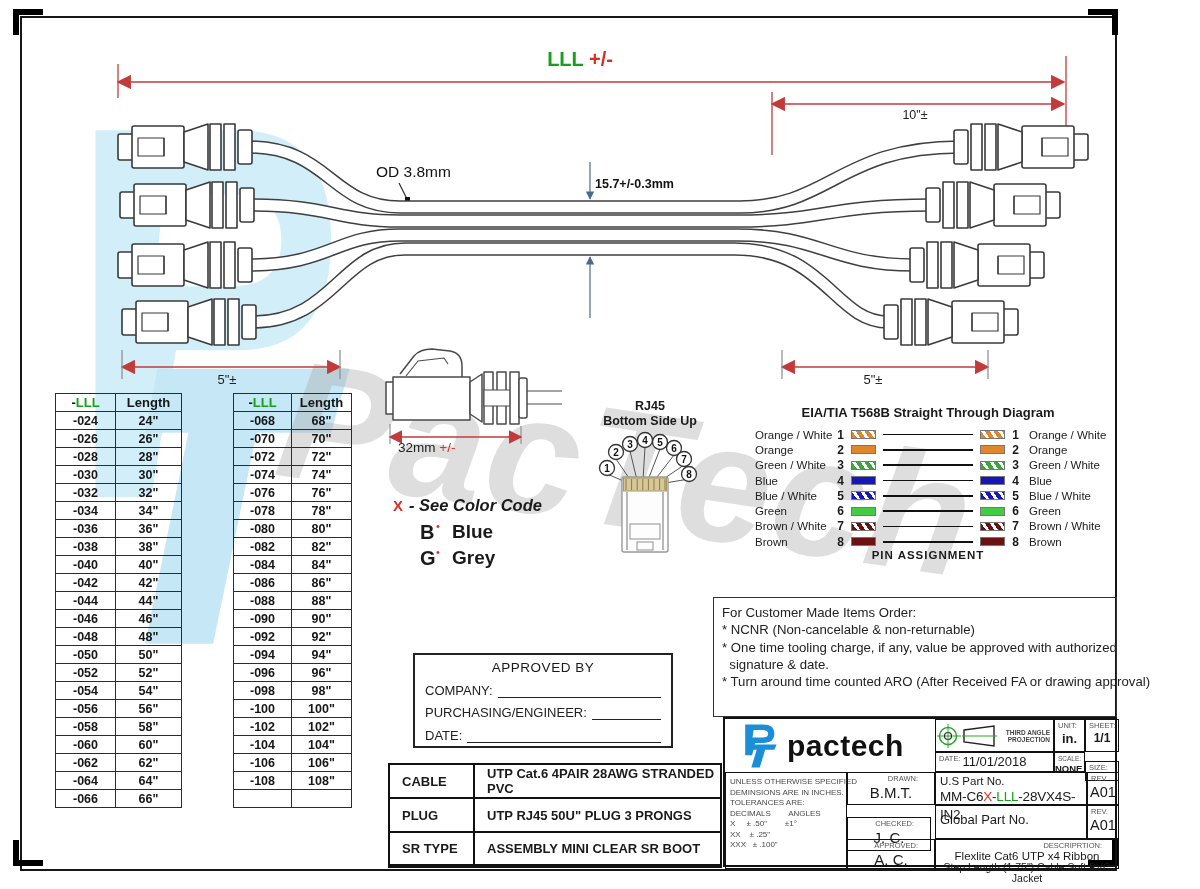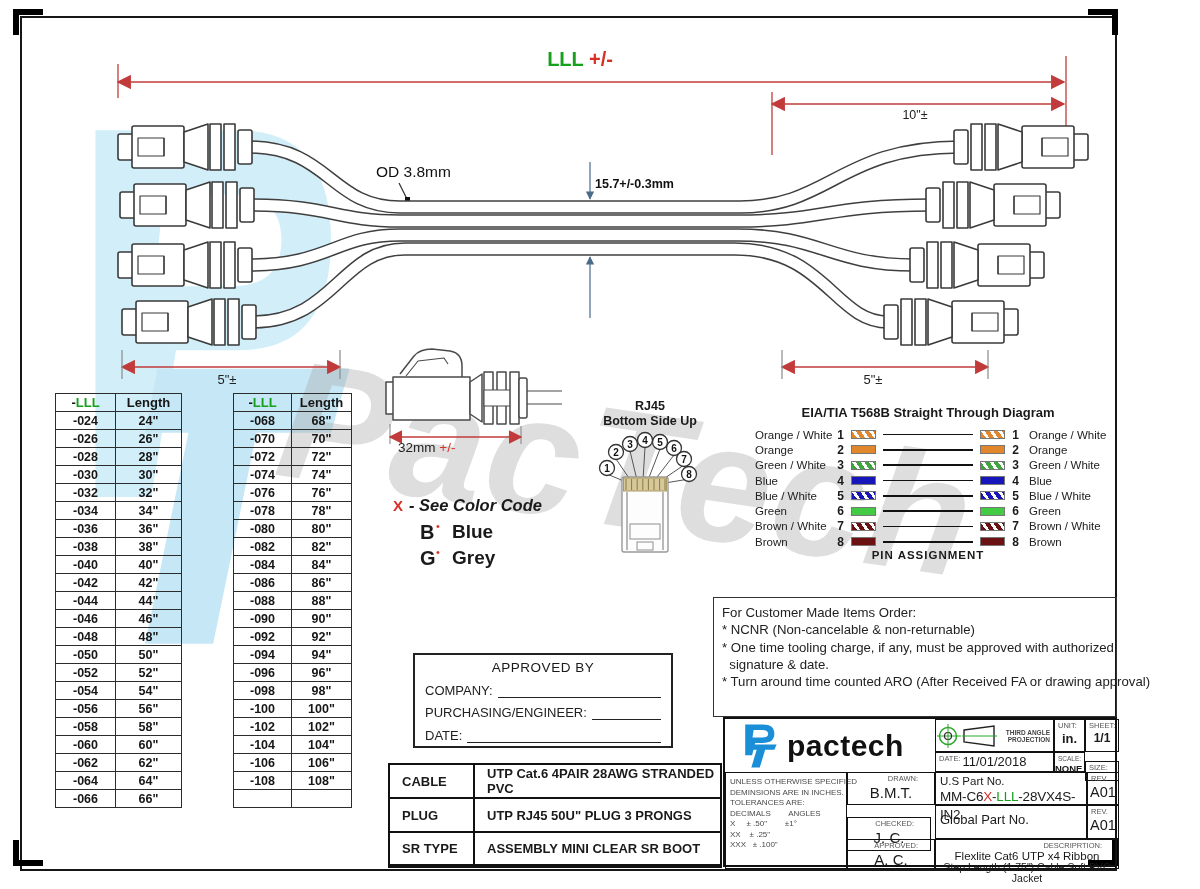--- a/index.html
+++ b/index.html
@@ -610,21 +610,21 @@
           <span class="t-label r">Brown</span>
         </div>
       </div>
     <div class="pin-assign">PIN ASSIGNMENT</div>
   </div>
 
   <div class="abs notes">
 
   <div class="note-line">For Customer Made Items Order:</div>
       <div class="note-line">* NCNR (Non-cancelable &amp; non-returnable)</div>
-      <div class="note-line">* One time tooling charge, if any, must be approved with authorized</div>
+      <div class="note-line">* One time tooling charge, if any, value be approved with authorized</div>
       <div class="note-line">  signature &amp; date.</div>
       <div class="note-line">* Turn around time counted ARO (After Received FA or drawing approval)</div>
     </div>
 
   <div class="abs approve">
     <div class="ttl">APPROVED BY</div>
     <div>
 
         <div class="ap-row">
           <span class="ap-lab">COMPANY:</span>

